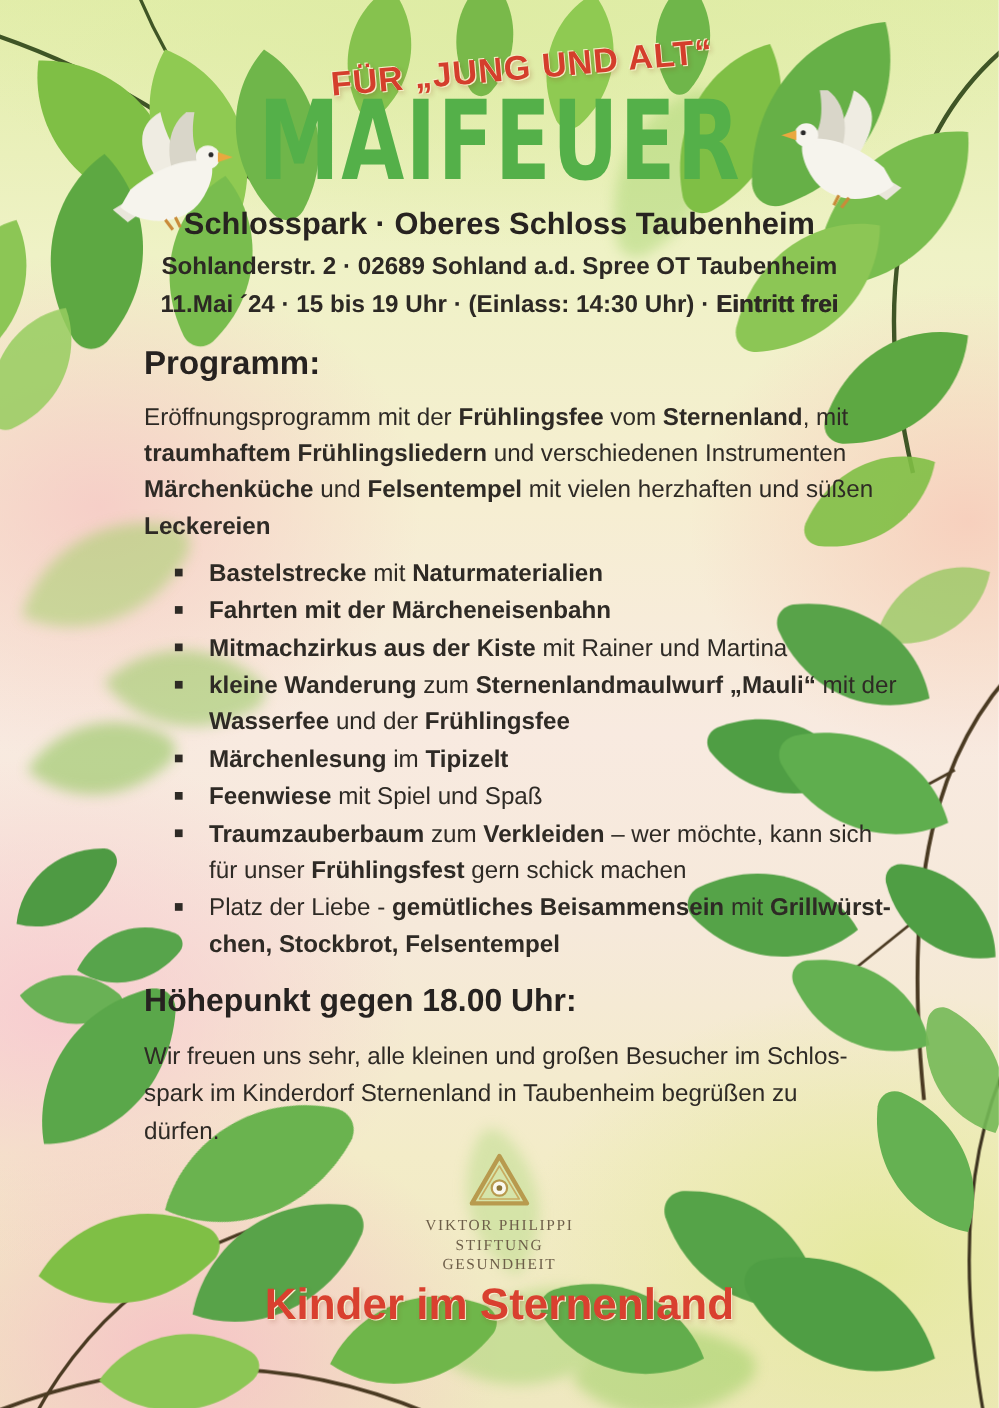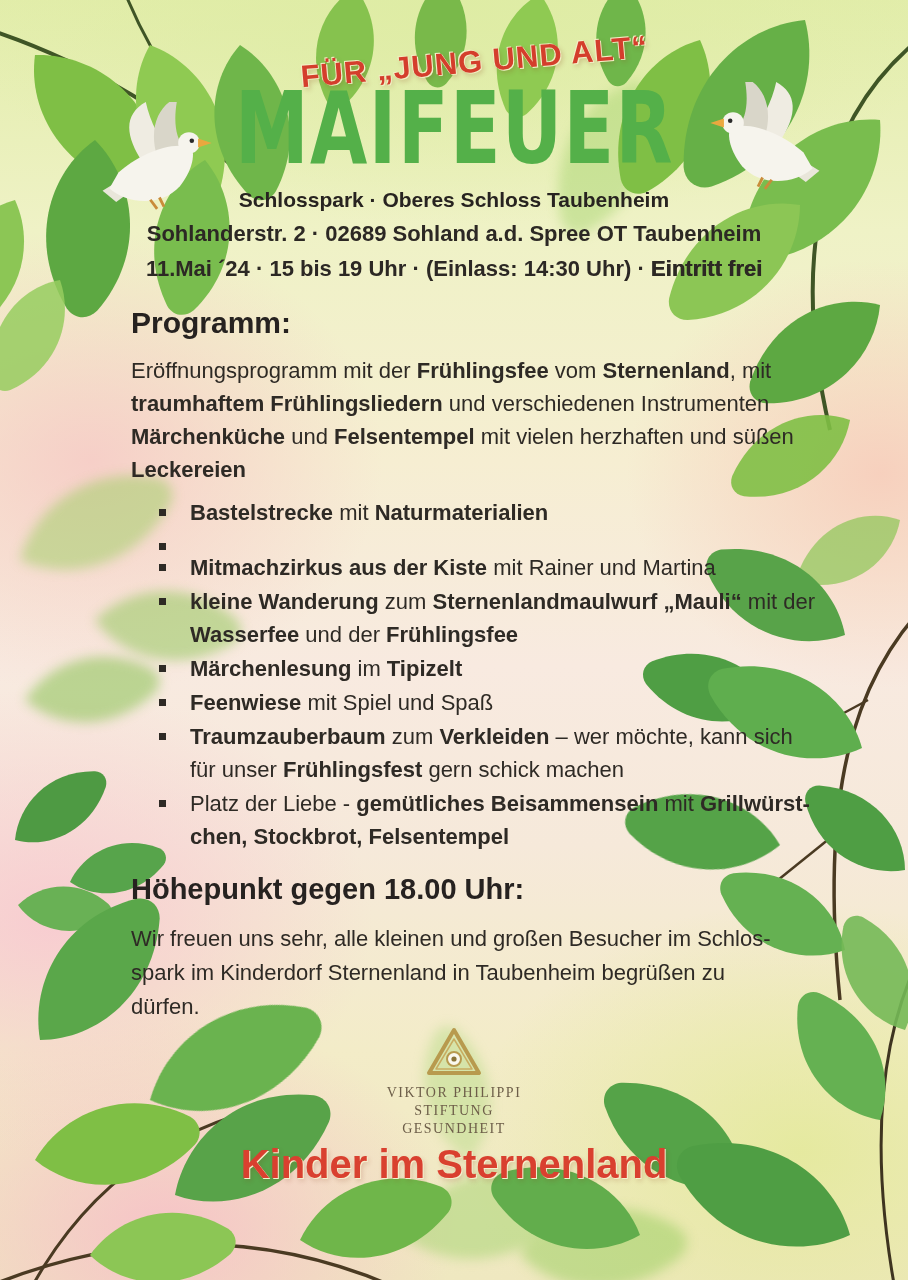--- a/index.html
+++ b/index.html
@@ -21,21 +21,21 @@
   .dove-right{right:78px;top:82px;transform:scaleX(-1);}
 
   .content{position:absolute;left:0;top:0;width:908px;height:1280px;box-sizing:border-box;padding:0 60px 0 131px;}
   .b{font-weight:bold;}
 
   .tagline{margin:44px 40px 0 10px;text-align:center;font-size:31px;font-weight:bold;letter-spacing:1px;
     color:#d43e2c;transform:rotate(-5deg);
     text-shadow:1px 1px 0 #f3efc6,-1px -1px 0 #f3efc6,2px 3px 5px rgba(130,50,20,.25);}
   .title{margin:0 70px 0 0;text-align:center;font-family:"DejaVu Sans",sans-serif;font-weight:800;
     font-size:100px;line-height:98px;letter-spacing:2px;color:#54b049;transform:scaleX(.74);}
-  .venue{margin-top:10px;text-align:center;font-size:21px;font-weight:bold;color:#272320;margin-right:71px;}
+  .venue{margin-top:10px;text-align:center;font-size:28px;font-weight:bold;color:#272320;margin-right:71px;}
   .address{margin-top:9px;text-align:center;font-size:22px;font-weight:bold;color:#2c2824;margin-right:71px;}
   .dateline{margin-top:9px;text-align:center;font-size:22px;font-weight:bold;color:#2c2824;margin-right:71px;}
   .dateline .b{text-shadow:.5px 0 0 currentColor;}
 
   .programm-h{margin-top:24px;font-size:30px;font-weight:800;color:#262220;}
   .intro{margin-top:14px;font-size:22px;line-height:33px;max-width:740px;}
   .bullets{list-style:none;margin:10px 0 0;padding:0;}
   .bullets li{display:flex;margin-bottom:1px;}
   .bullet-sq{flex:0 0 auto;width:7px;height:7px;background:#2e2a25;margin:13px 24px 0 28px;}
   .bullet-text{font-size:22px;line-height:33px;max-width:700px;}
@@ -163,20 +163,21 @@
     <div class="programm-h">Programm:</div>
     <div class="intro"><span>Eröffnungsprogramm mit der </span><span class="b">Frühlingsfee</span><span> vom </span><span class="b">Sternenland</span><span>, mit</span><br><span class="b">traumhaftem Frühlingsliedern</span><span> und verschiedenen Instrumenten</span><br><span class="b">Märchenküche</span><span> und </span><span class="b">Felsentempel</span><span> mit vielen herzhaften und süßen</span><br><span class="b">Leckereien</span></div>
 
     <ul class="bullets">
         <li>
     <span class="bullet-sq"></span>
     <span class="bullet-text"><span class="b">Bastelstrecke</span><span> mit </span><span class="b">Naturmaterialien</span></span>
   </li>
         <li>
     <span class="bullet-sq"></span>
+    <span class="bullet-text"><span class="b">Fahrten mit der Märcheneisenbahn</span></span>
   </li>
         <li>
     <span class="bullet-sq"></span>
     <span class="bullet-text"><span class="b">Mitmachzirkus aus der Kiste</span><span> mit Rainer und Martina</span></span>
   </li>
         <li>
     <span class="bullet-sq"></span>
     <span class="bullet-text"><span class="b">kleine Wanderung</span><span> zum </span><span class="b">Sternenlandmaulwurf „Mauli“</span><span> mit der</span><br><span class="b">Wasserfee</span><span> und der </span><span class="b">Frühlingsfee</span></span>
   </li>
         <li>

